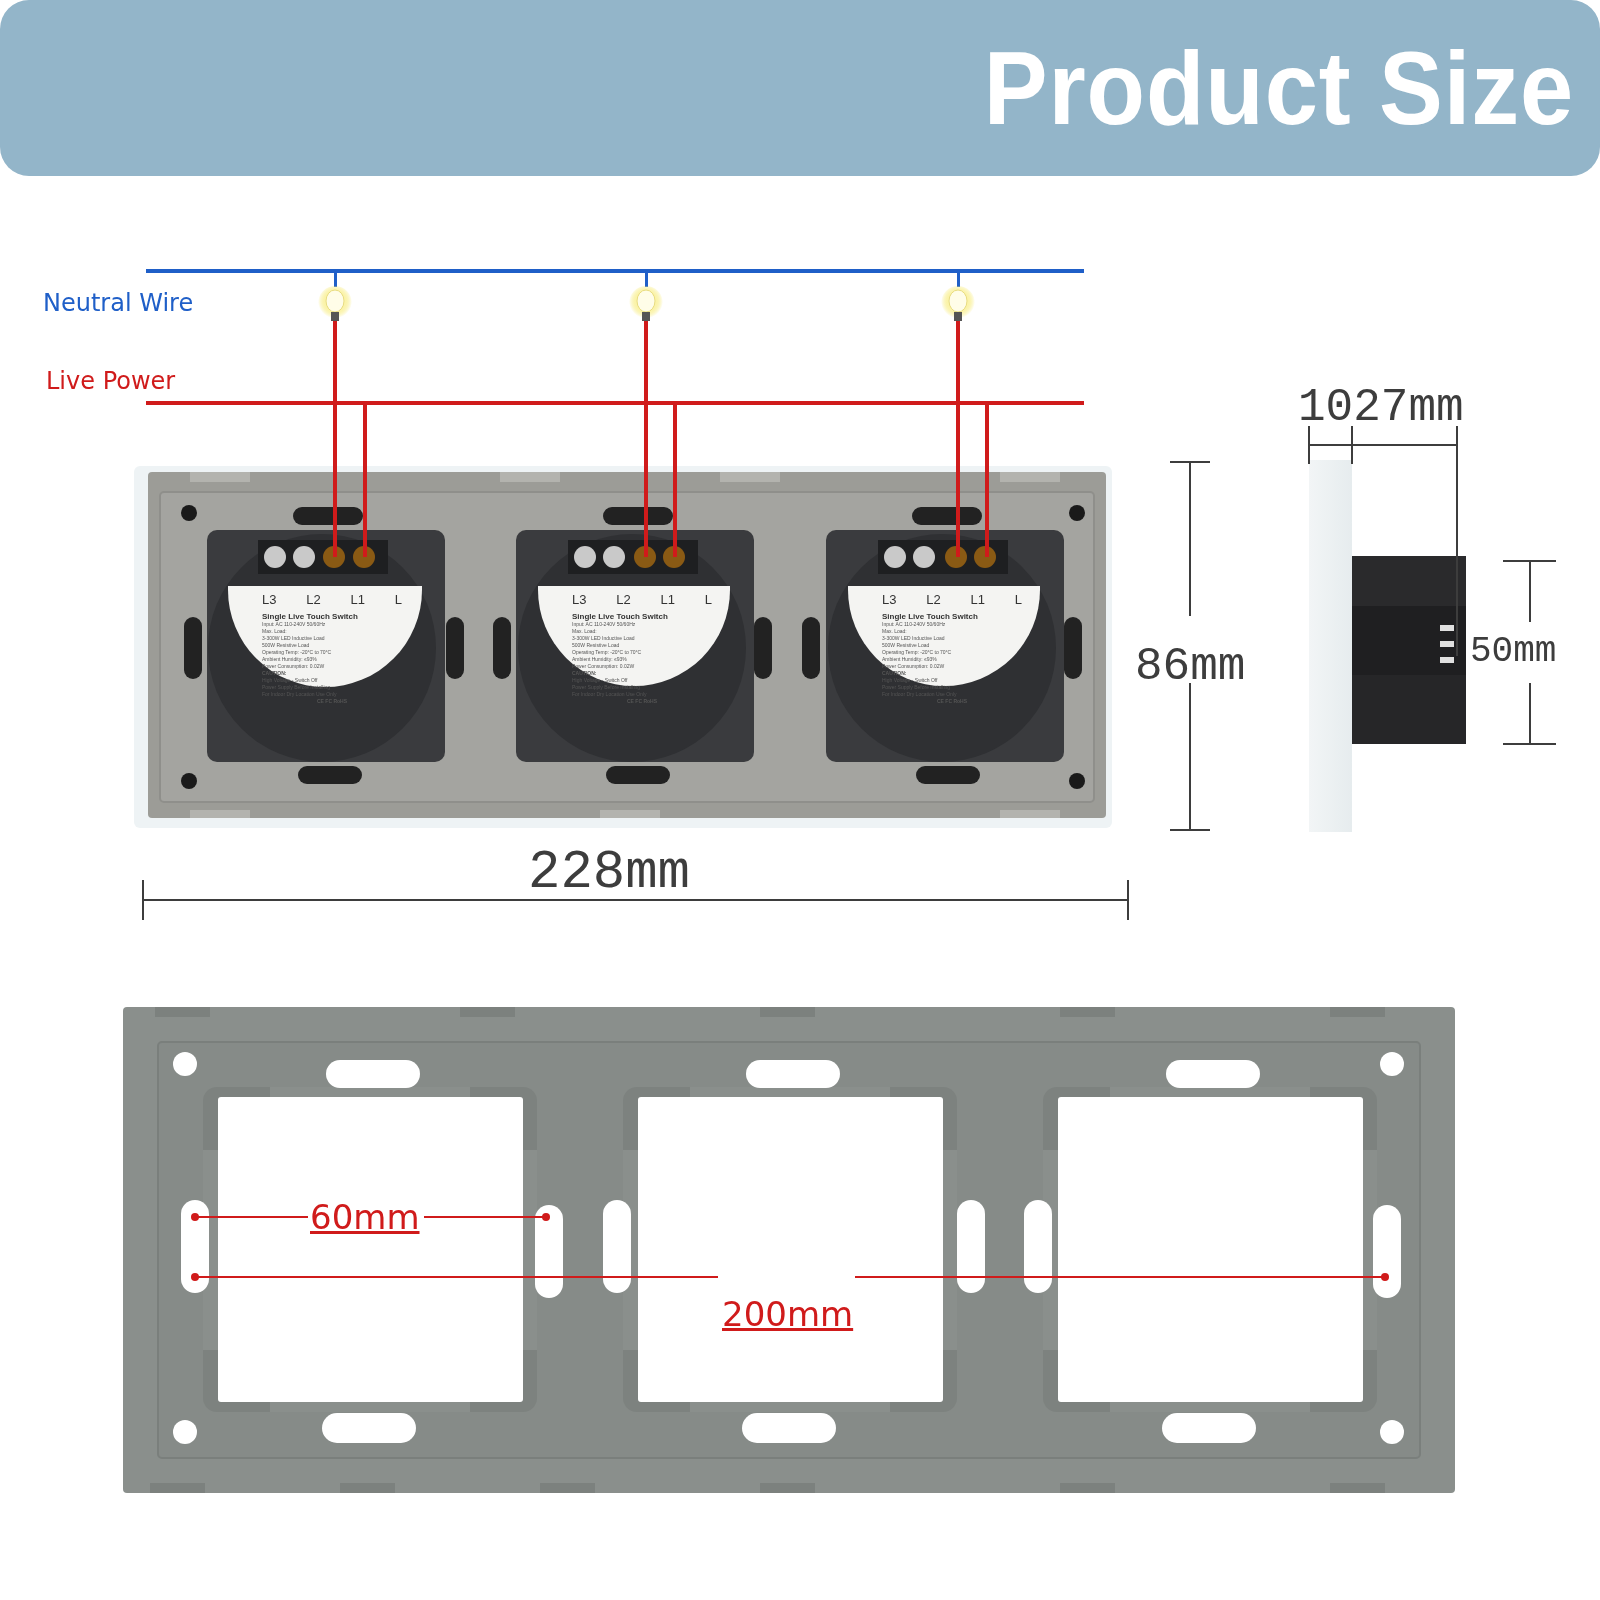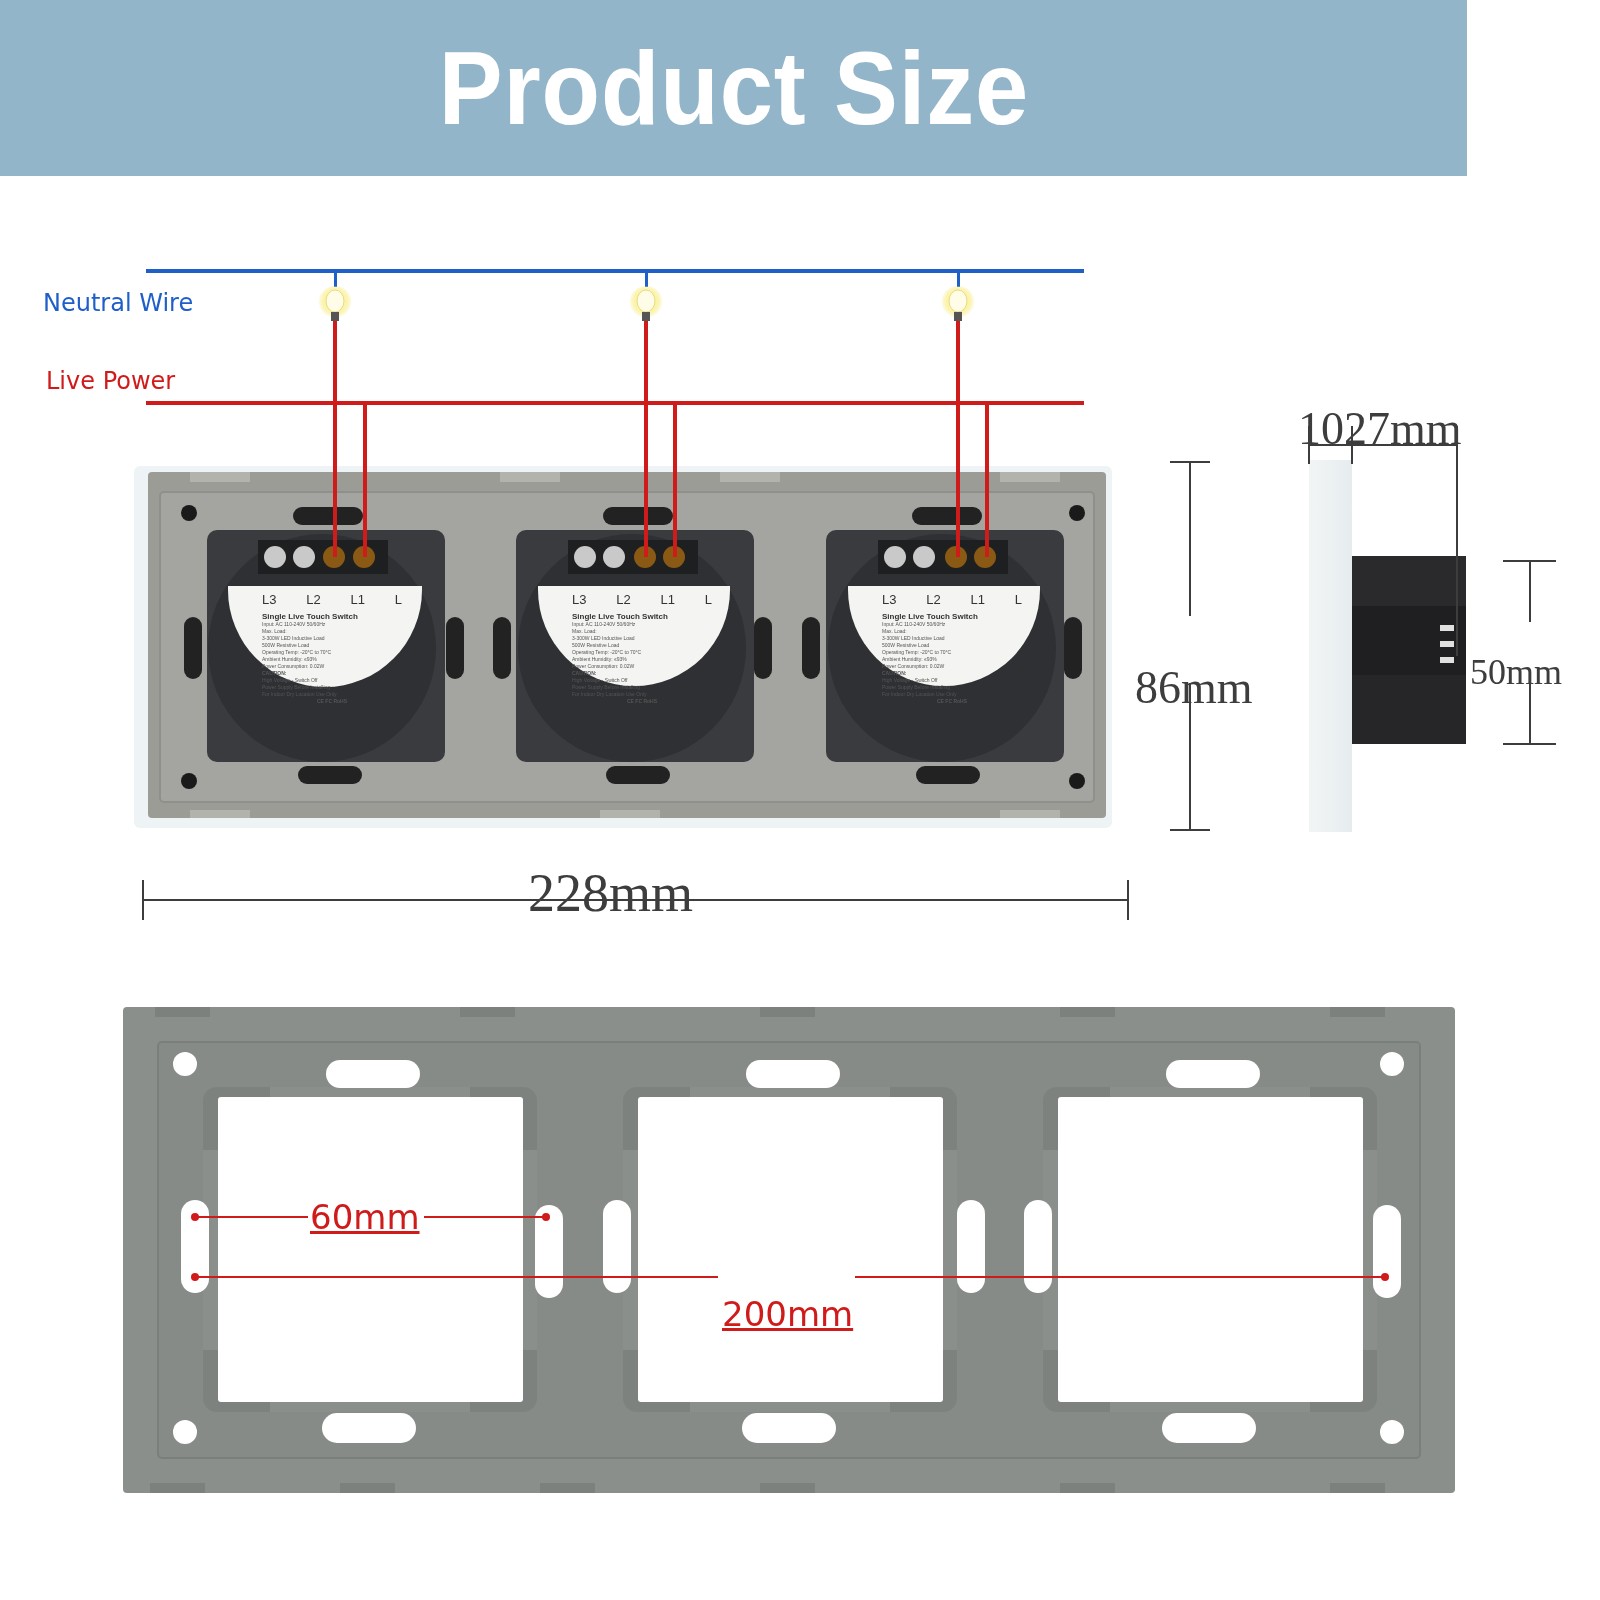--- a/index.html
+++ b/index.html
@@ -1,21 +1,21 @@
 <!DOCTYPE html>
 <html><head>
 <meta charset="utf-8">
 <style>
   html, body { margin:0; padding:0; }
   body { width:1600px; height:1600px; background:#ffffff; position:relative; overflow:hidden; font-family:"Liberation Sans", sans-serif; }
   .abs { position:absolute; }
-  .header { left:0; top:0; width:1467px; height:176px; background:#93b5c9; display:flex; align-items:center; justify-content:center; }
+  .header { left:0; top:0; width:1600px; height:176px; background:#93b5c9; display:flex; align-items:center; justify-content:flex-end;border-radius:29px; }
   .header-title { color:#ffffff; font-size:104px; font-weight:bold; font-family:"Liberation Sans", sans-serif; letter-spacing:1px; transform:scaleX(0.92); }
   .wire-label { font-size:24px; font-family:"DejaVu Sans", sans-serif; }
-  .dim-text { color:#3d3d3d; font-family:Liberation Serif, serif; font-weight:normal;margin-top:20px; }
+  .dim-text { color:#3d3d3d; font-family:Liberation Mono, monospace; font-weight:normal; }
   .red-dim { color:#d01b1b; font-family:"DejaVu Sans", sans-serif; font-size:34px; background:transparent;text-decoration:underline; }
   svg { position:absolute; left:0; top:0; }
 </style>
 </head>
 <body>
 
 <div class="abs header">
   <div class="header-title">Product Size</div>
 </div>
 

